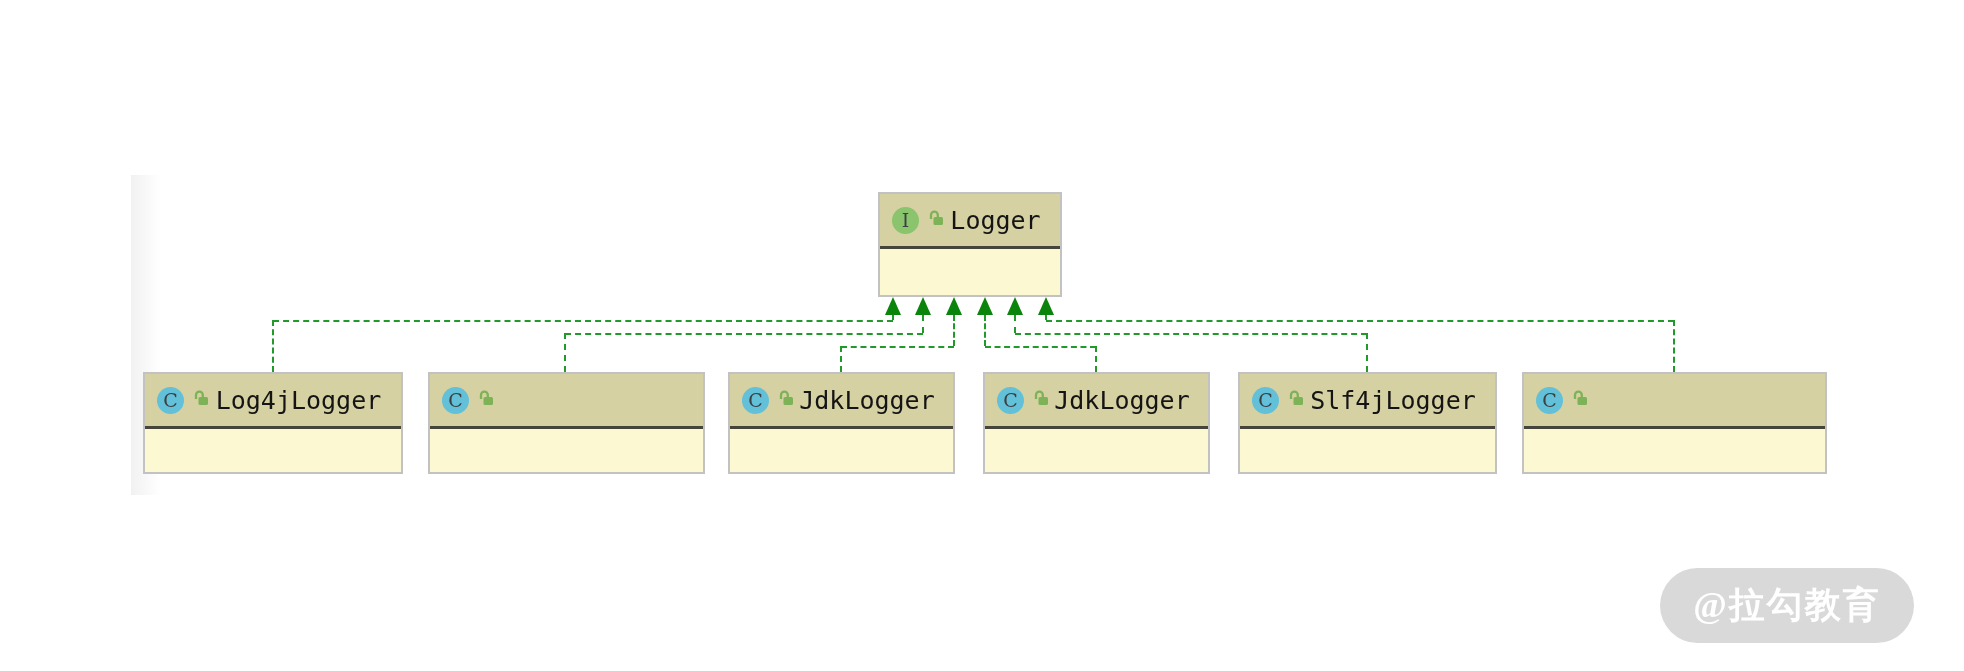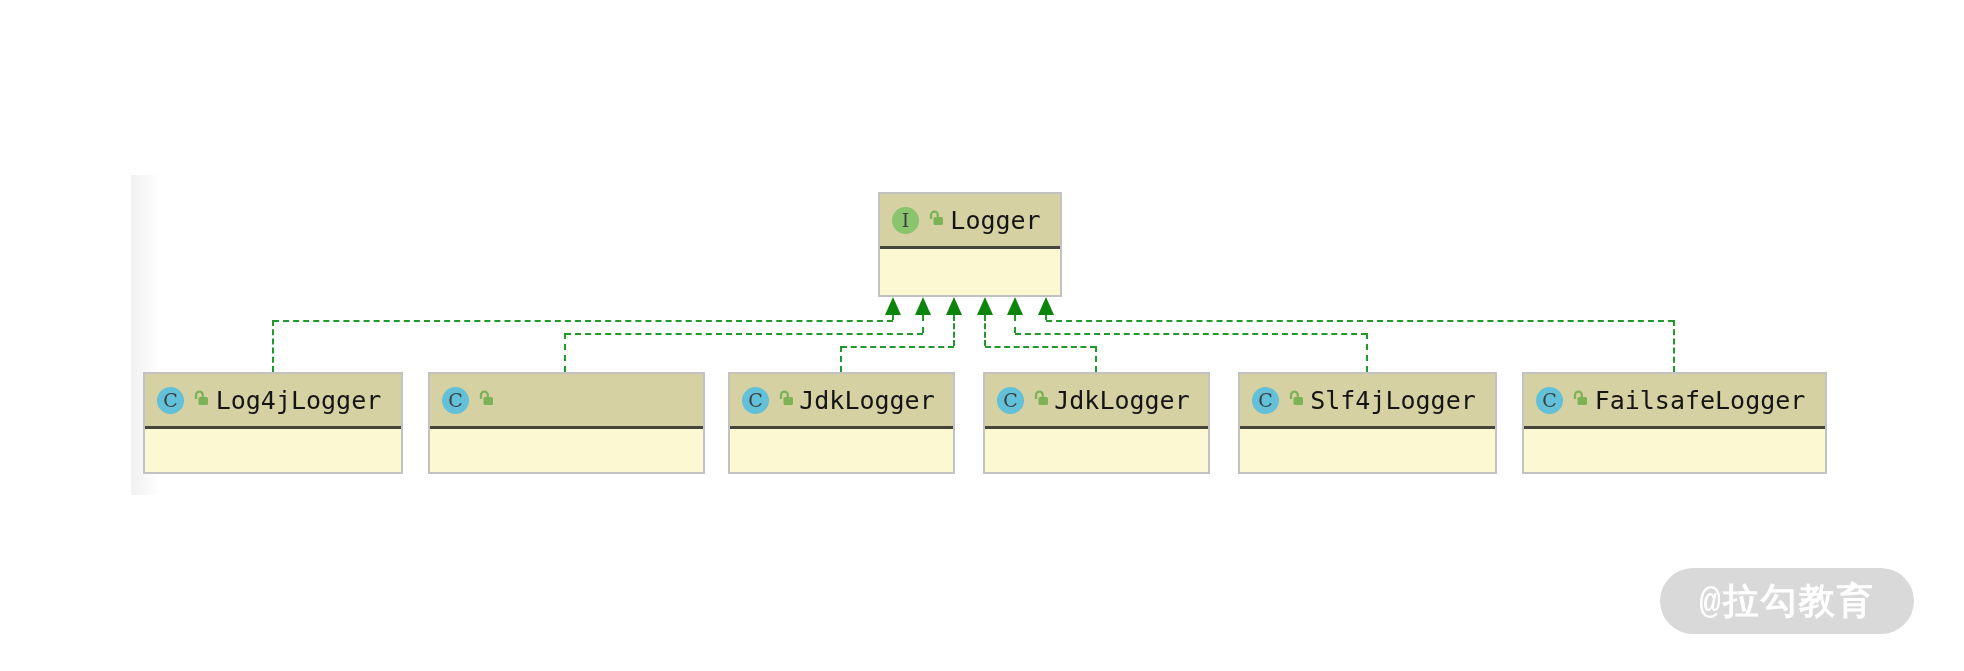--- a/index.html
+++ b/index.html
@@ -49,24 +49,24 @@
   }
   .edge-h{ position:absolute;height:0;border-top:2px dashed var(--edge-green); }
   .edge-v{ position:absolute;width:0;border-left:2px dashed var(--edge-green); }
   .arrowhead{
     position:absolute;width:0;height:0;
     border-left:8px solid transparent;
     border-right:8px solid transparent;
     border-bottom:18px solid var(--arrow-green);
   }
   #watermark{
-    position:absolute;left:1660px;top:568px;width:254px;height:66px;
+    position:absolute;left:1660px;top:568px;width:254px;height:75px;
     background:var(--wm-bg);border-radius:38px;
     display:flex;align-items:center;justify-content:center;
-    font-family:Liberation Mono, monospace;
+    font-family:Liberation Serif, serif;
     font-size:36px;font-weight:600;letter-spacing:2px;
     color:var(--wm-text);
   }
 </style>
 </head>
 <body>
 
 <div id="canvas">
   <div id="edge-shadow"></div>
   <div id="edges">
@@ -173,21 +173,20 @@
         </div>
         <div class="uml-body" style="height: 43px;"></div>
       </div>
       <div class="uml-node" style="left: 1522px; top: 372px; width: 305px;">
         <div class="uml-header">
           <div class="badge class">C</div>
           <div class="lock"><svg width="18" height="18" viewBox="0 0 18 18">
               <path d="M4 10 V6 a3.4 3.4 0 0 1 6.8 0 v2" fill="none" stroke="#7db257" stroke-width="2.3"></path>
               <rect x="6.5" y="8" width="9.5" height="8" rx="1.6" fill="#7db257"></rect>
             </svg></div>
-          <div class="uml-label">FailsafeLogger</div>
         </div>
         <div class="uml-body" style="height: 43px;"></div>
       </div>
     </div>
   <div id="watermark">
     <span>@拉勾教育</span>
   </div>
 </div>
 
 </body></html>

